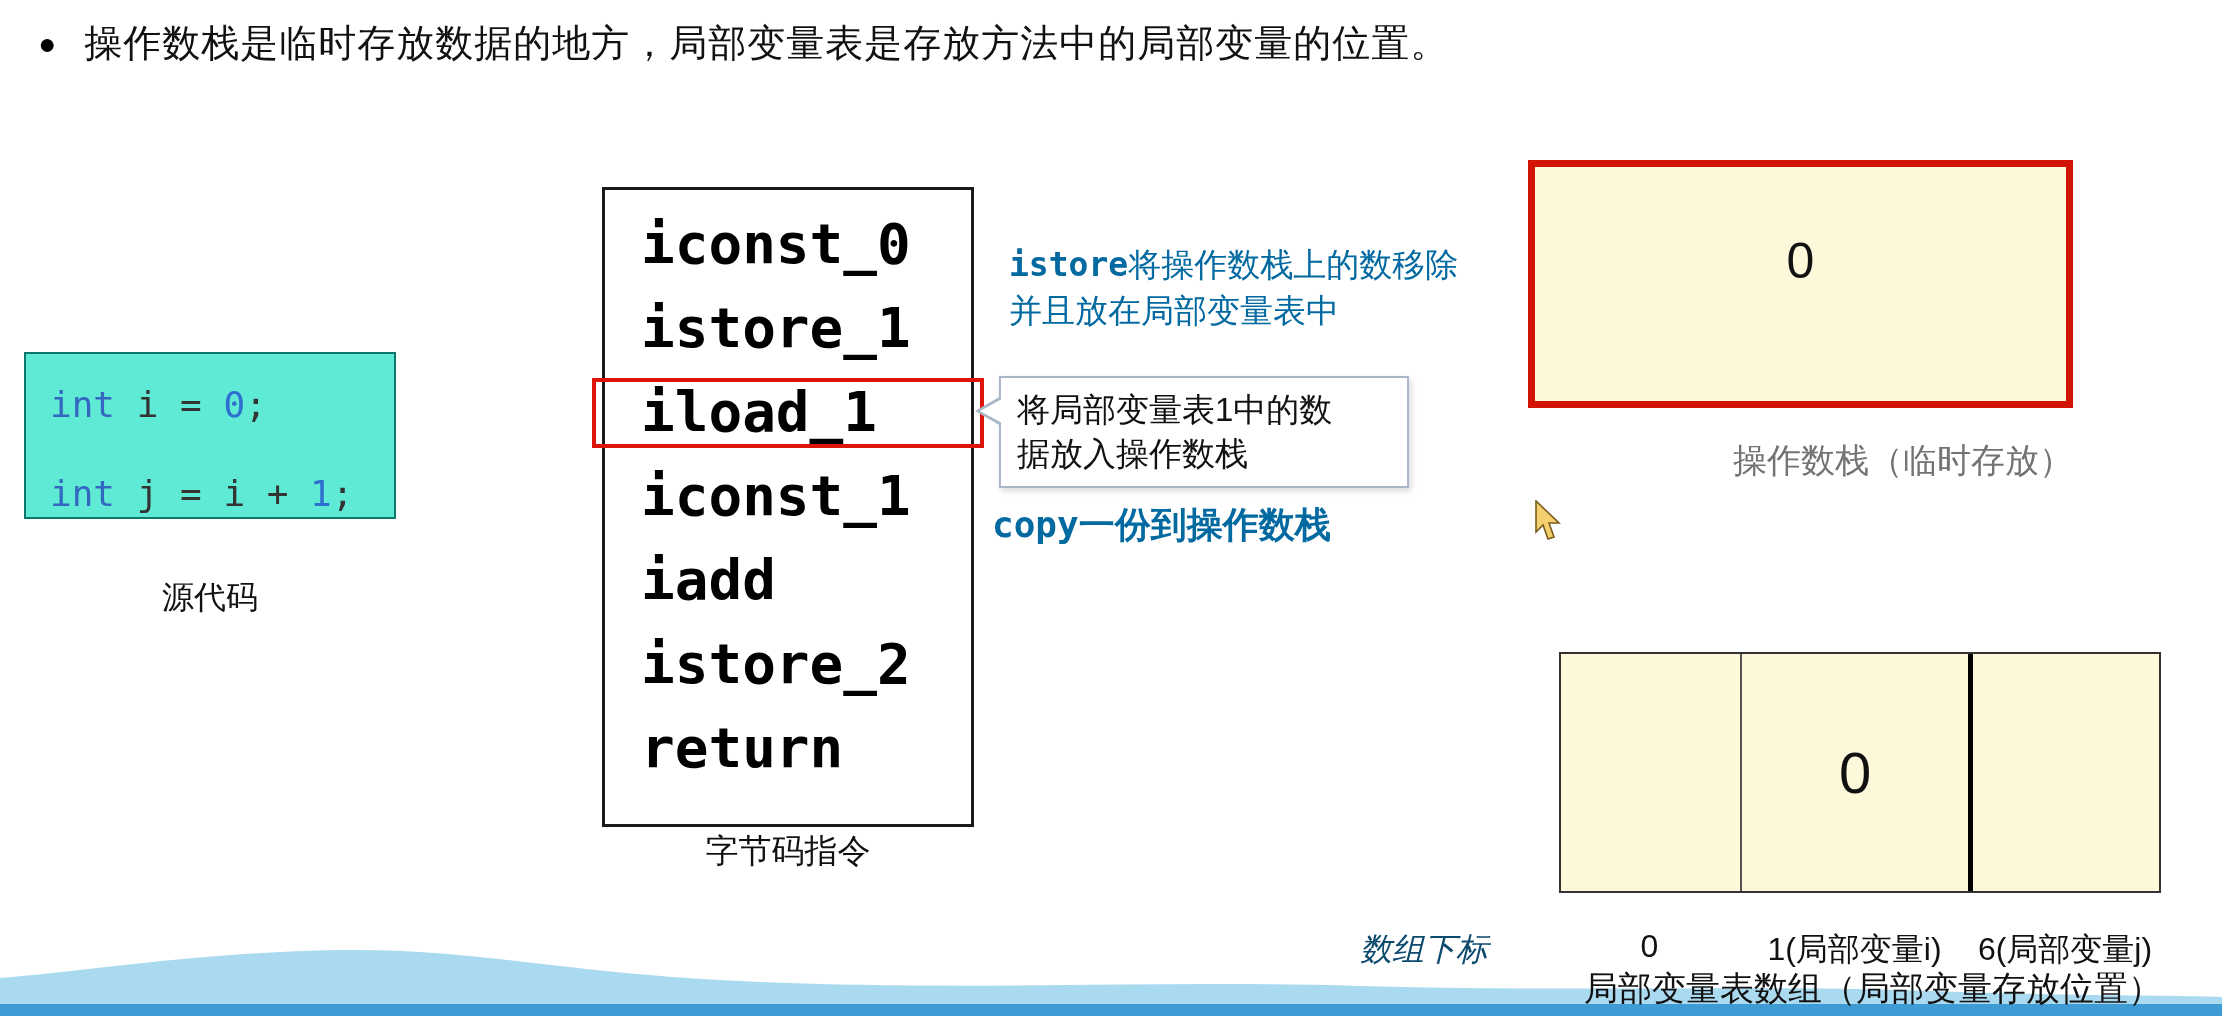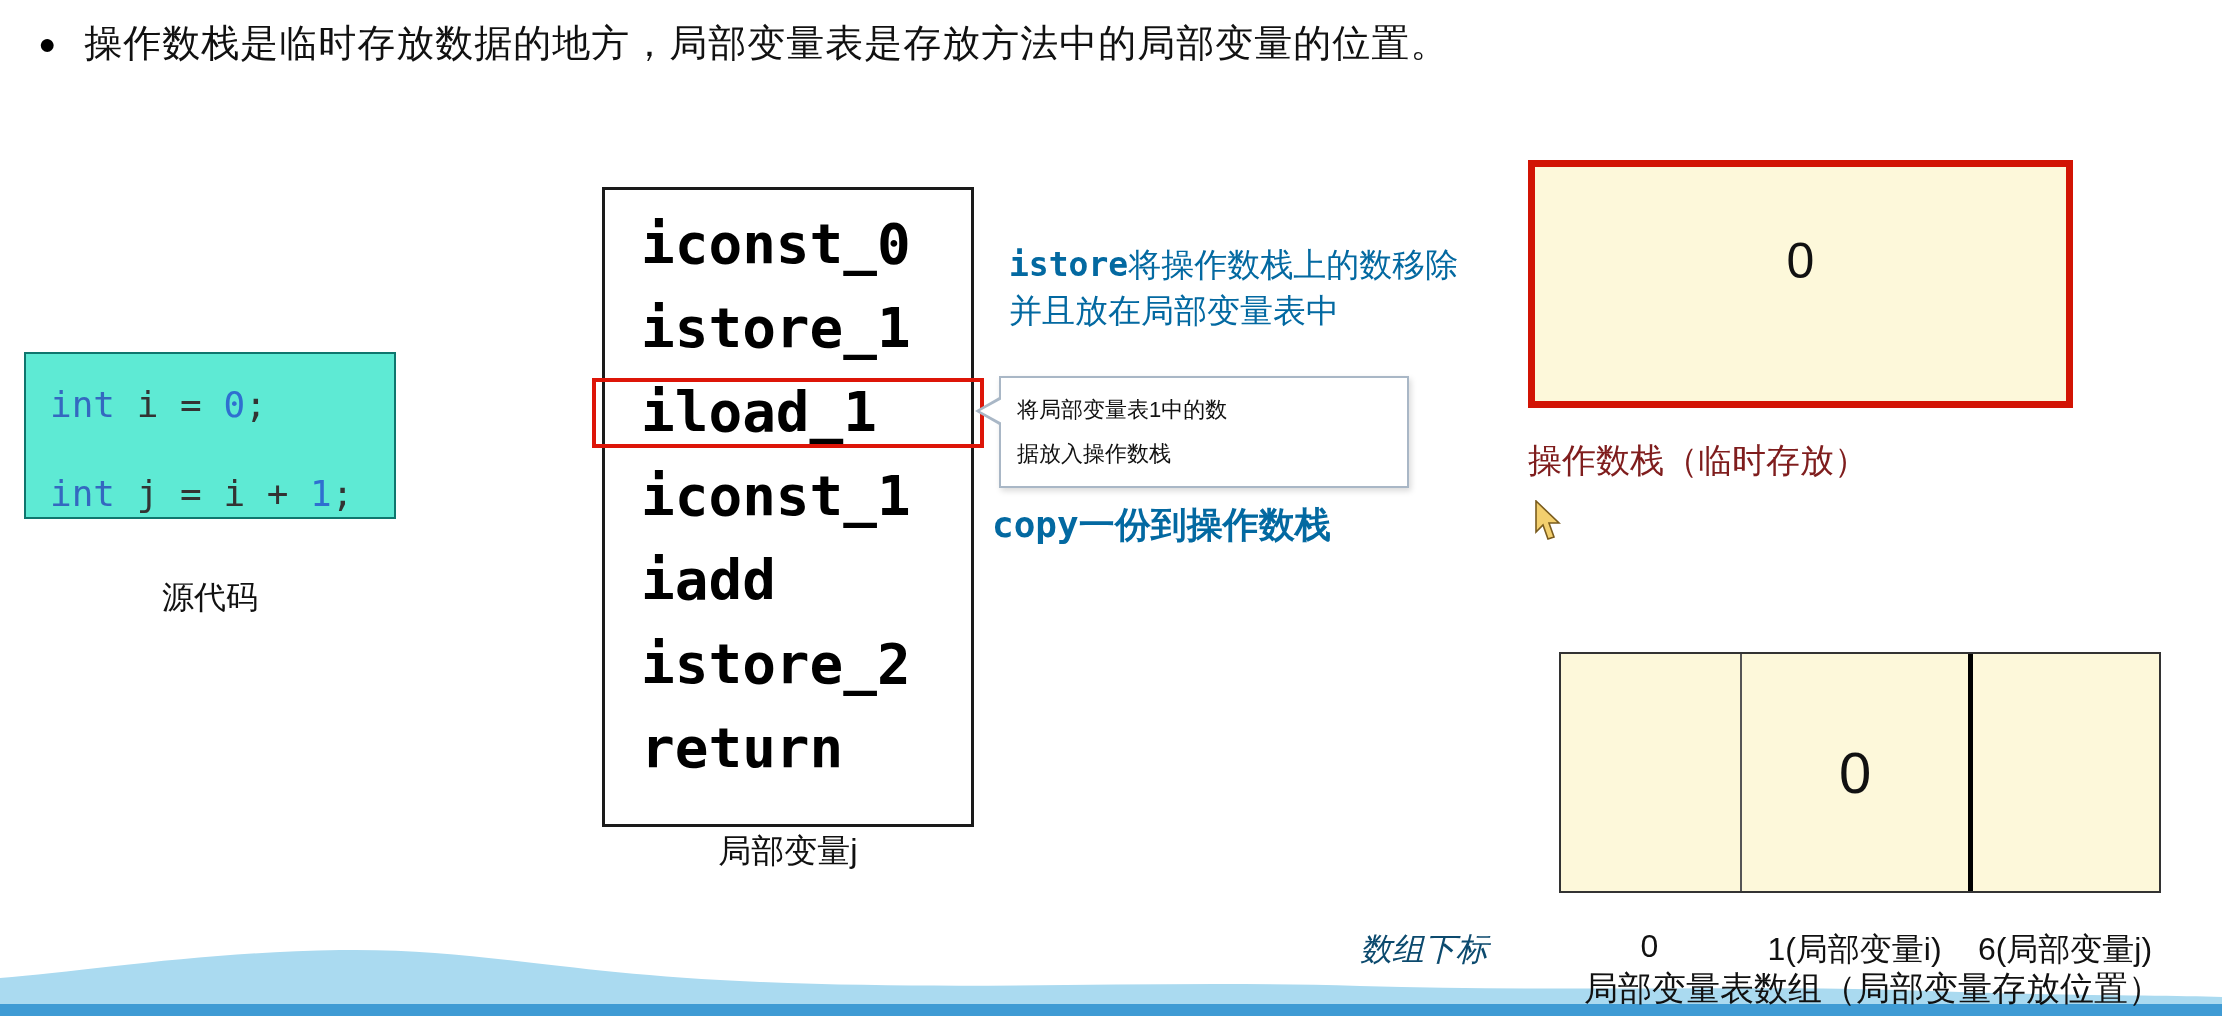--- a/index.html
+++ b/index.html
@@ -56,41 +56,41 @@
   
   .note { color: #0369a1; }
   .note .mono { font-weight: 700; }
   .note-istore { position: absolute; left: 1009px; top: 242px; font-size: 33px; line-height: 46px; font-weight: 500; }
   .note-iload  { position: absolute; left: 992px; top: 498px; font-size: 36px; line-height: 53px; font-weight: 700; }
 
   
   .callout {
     position: absolute; left: 999px; top: 376px; width: 410px;
     background: #ffffff; border: 2px solid #a9b7c6; box-sizing: border-box;
-    padding: 10px 16px; font-size: 22px; line-height: 44px; color: #111;
+    padding: 10px 16px; font-size: 33px; line-height: 44px; color: #111;
     box-shadow: 2px 3px 6px rgba(0,0,0,0.15);
   }
   .ptr-outer {
     position: absolute; left: -26px; top: 18px; width: 0; height: 0;
     border-top: 15px solid transparent; border-bottom: 15px solid transparent;
     border-right: 26px solid #a9b7c6;
   }
   .ptr-inner {
     position: absolute; left: -21px; top: 21px; width: 0; height: 0;
     border-top: 12px solid transparent; border-bottom: 12px solid transparent;
     border-right: 22px solid #ffffff;
   }
 
   
   .stack-box {
     position: absolute; left: 1528px; top: 160px; width: 545px; height: 248px;
     background: #fdf8da; border: 7px solid #d21404; box-sizing: border-box;
   }
   .stack-value { margin-top: 64px; text-align: center; font-size: 50px; line-height: 60px; color: #111; }
-  .stack-label { position: absolute; left: 1528px; top: 438px; width: 545px; text-align: left; font-size: 34px; color: #7f1d1d; }
+  .stack-label { position: absolute; left: 1528px; top: 438px; width: 545px; text-align: right; font-size: 34px; color: #737373; }
 
   
   .lv-table {
     position: absolute; left: 1559px; top: 652px; width: 602px; height: 241px;
     background: #fdf8da; border: 2px solid #333; box-sizing: border-box; display: flex;
   }
   .lv-cell { display: flex; align-items: center; justify-content: center; font-size: 58px; color: #111; box-sizing: border-box; }
   .lv-c1 { width: 30%; }
   .lv-c2 { width: 38%; border-left: 2px solid #555; }
   .lv-c3 { width: 32%; border-left: 5px solid #000; }
@@ -127,21 +127,21 @@
   <div class="bc-box">
     <div class="bc-line">iconst_0</div>
     <div class="bc-line">istore_1</div>
     <div class="bc-line">iload_1</div>
     <div class="bc-line">iconst_1</div>
     <div class="bc-line">iadd</div>
     <div class="bc-line">istore_2</div>
     <div class="bc-line">return</div>
   </div>
   <div class="red-frame"></div>
-  <div class="bc-label">局部变量j</div>
+  <div class="bc-label">字节码指令</div>
 
   <div class="note note-istore">
     <div><span class="mono">istore</span><span>将操作数栈上的数移除</span></div>
     <div>并且放在局部变量表中</div>
   </div>
 
   <div class="callout">
     <div class="ptr-outer"></div>
     <div class="ptr-inner"></div>
     <div>将局部变量表1中的数</div>

